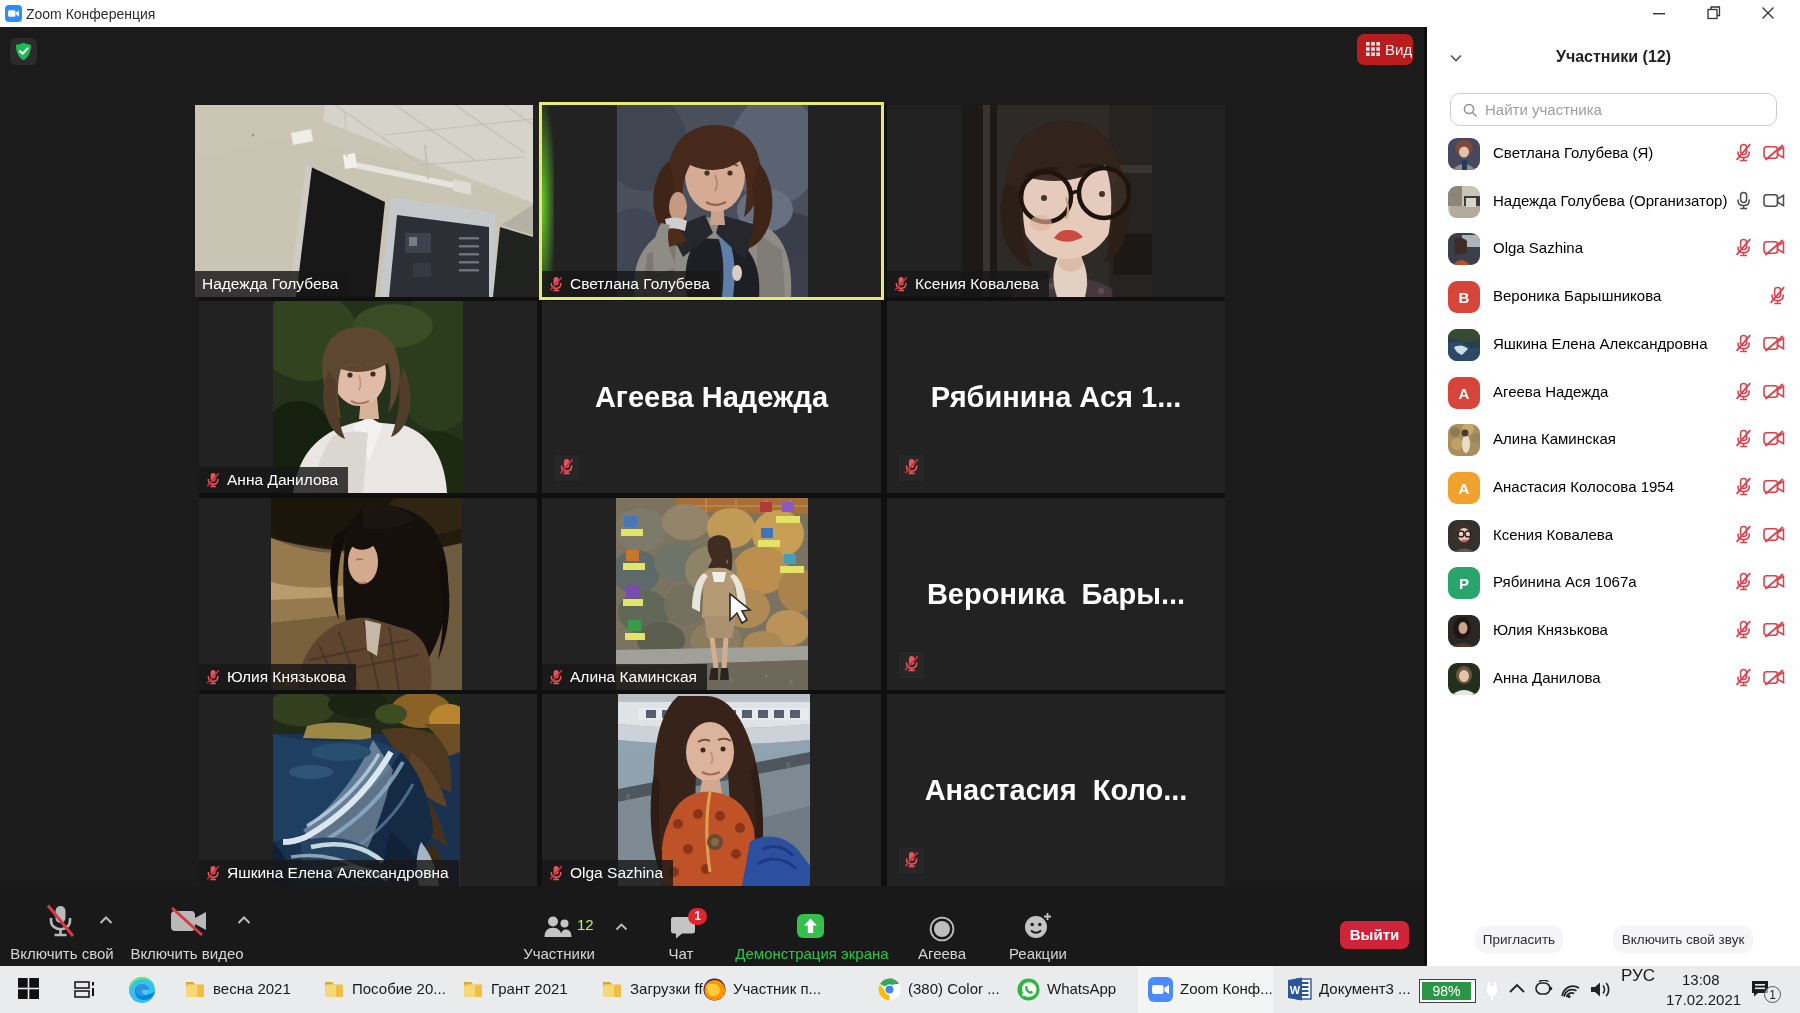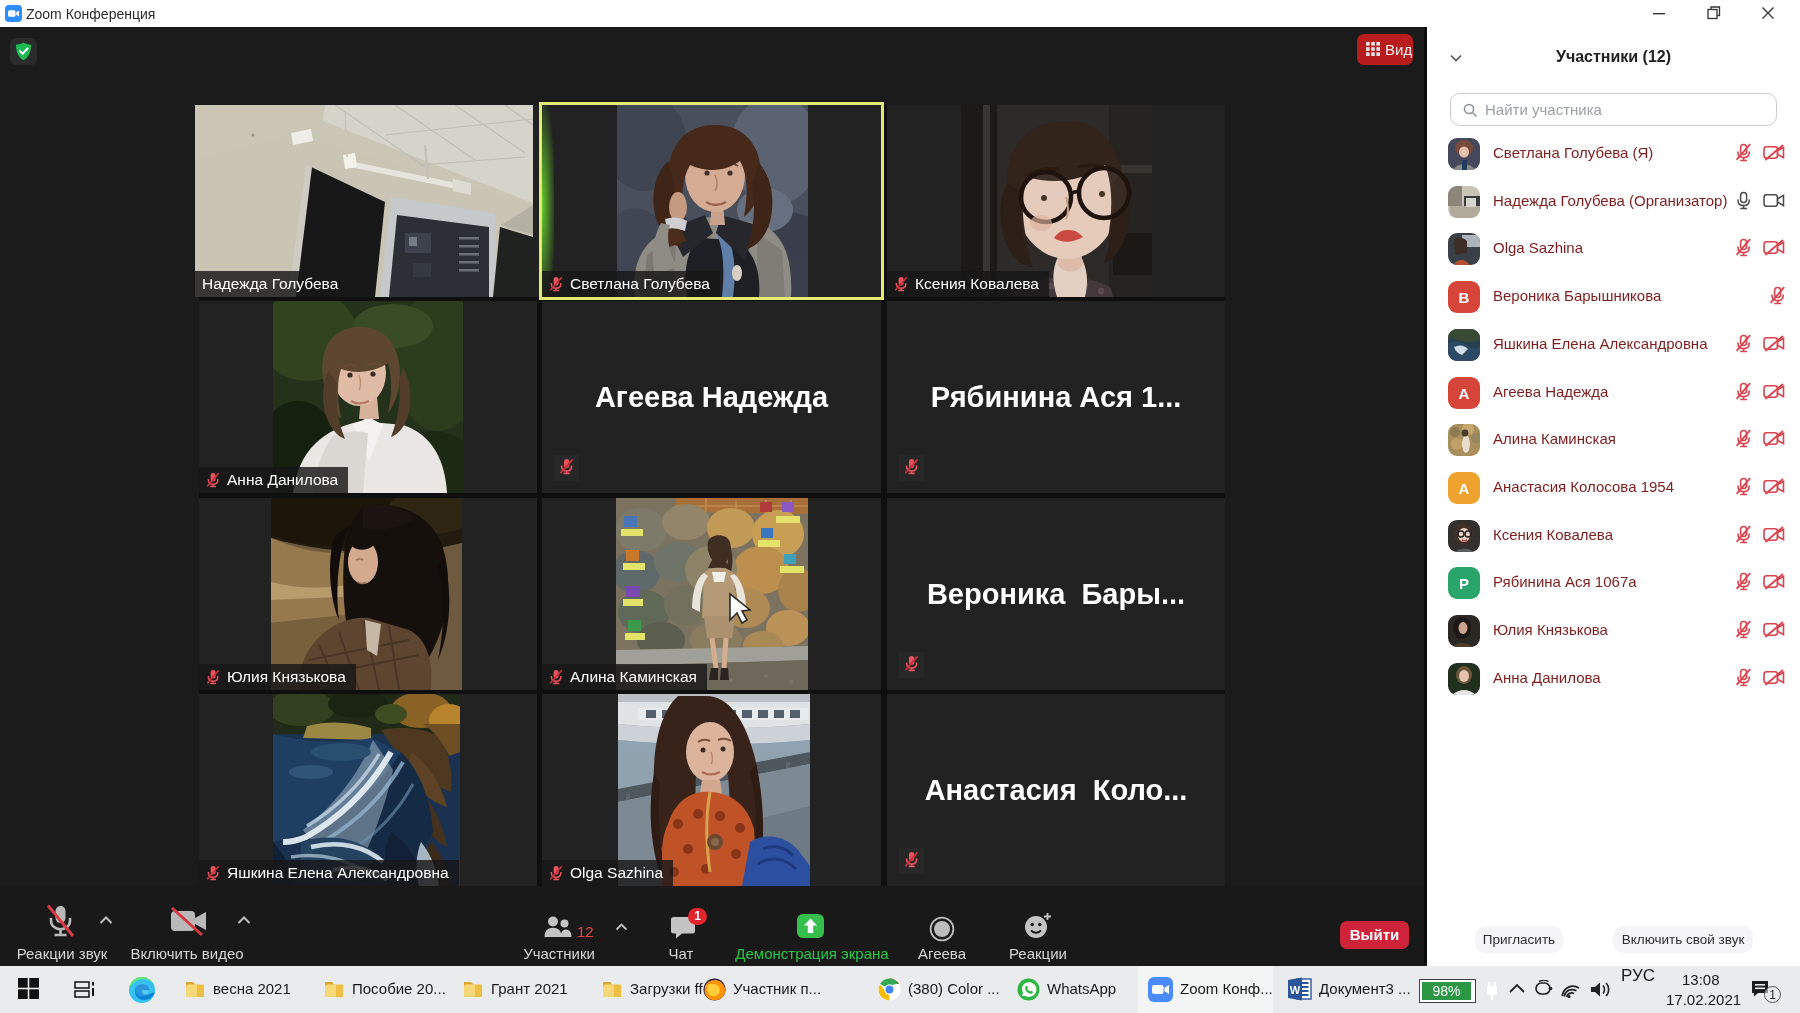--- a/index.html
+++ b/index.html
@@ -37,21 +37,21 @@
   
   #panel { position:absolute; left:1427px; top:27px; width:373px; height:939px; background:#ffffff; }
   #vline { position:absolute; left:1424px; top:27px; width:3px; height:938px; background:#0d0d0d; }
   #panel h1 { position:absolute; left:0; width:373px; text-align:center; top:21px; font-size:16px; color:#222; font-weight:bold; }
   #searchbox { position:absolute; left:23px; top:66px; width:327px; height:33px; border:1px solid #c9ccd4; border-radius:10px; background:#fff; }
   #searchbox span { position:absolute; left:34px; top:7px; font-size:15px; color:#9aa0a6; }
   .prow { position:absolute; left:0; width:373px; height:48px; }
   .avatar { position:absolute; left:21px; top:0; width:32px; height:32px; border-radius:9px; overflow:hidden; }
   .avletter { display:flex; align-items:center; justify-content:center; width:32px; height:32px;
               color:#fff; font-size:15px; font-weight:bold; }
-  .pname { position:absolute; left:66px; top:6px; font-size:15px; color:#7f1d1d; white-space:nowrap; }
+  .pname { position:absolute; left:66px; top:6px; font-size:15px; color:#000000; white-space:nowrap; }
   .picons { position:absolute; right:14px; top:5px; display:flex; gap:11px; align-items:center; }
   #panelfoot .btn { position:absolute; top:0; height:27px; background:#f5f5f7; border-radius:10px;
                     font-size:15px; color:#2e2e2e; text-align:center; }
 
   
   #taskbar { position:absolute; left:0; top:966px; width:1800px; height:47px; background:#e9ebec; }
   .titem { position:absolute; top:0; height:64px; }
   .titem .blue { position:absolute; left:0; bottom:0; width:100%; height:5px; background:#1477d4; }
   .titem .lbl { position:absolute; left:38px; top:14px; font-size:15px; color:#191919; white-space:nowrap; }
   .tray { position:absolute; color:#1b1b1b; }
@@ -469,39 +469,39 @@
 
   <svg class="abs" style="left:44px;top:18px" width="33" height="37" viewBox="0 0 33 37">
     <rect x="11.5" y="2" width="10" height="17" rx="5" fill="#b9b9b9"></rect>
     <path d="M7 14 V16.5 C7 21.8 11 25.2 16.5 25.2 C22 25.2 26 21.8 26 16.5 V14" fill="none" stroke="#b9b9b9" stroke-width="2.6"></path>
     <path d="M16.5 25.2 V30.5 M10.5 31 H22.5" stroke="#b9b9b9" stroke-width="2.6"></path>
     <path d="M4 1.5 L29 32" stroke="#d83a45" stroke-width="3"></path>
   </svg>
   <svg class="abs" style="left:99px;top:30px" width="14" height="9" viewBox="0 0 14 9">
       <path d="M1.5 7 L7 1.5 L12.5 7" fill="none" stroke="#bdbdbd" stroke-width="2"></path>
     </svg>
-  <div class="tb-label" style="left:62px">Реакции звук</div>
+  <div class="tb-label" style="left:62px">Включить свой</div>
 
   <svg class="abs" style="left:168px;top:21px" width="42" height="31" viewBox="0 0 42 31">
     <rect x="3" y="4" width="24" height="20" rx="4" fill="#b9b9b9"></rect>
     <path d="M27 11 L38 5 V23 L27 17 Z" fill="#b9b9b9"></path>
     <path d="M4 1 L34 28" stroke="#d83a45" stroke-width="3"></path>
   </svg>
   <svg class="abs" style="left:237px;top:30px" width="14" height="9" viewBox="0 0 14 9">
       <path d="M1.5 7 L7 1.5 L12.5 7" fill="none" stroke="#bdbdbd" stroke-width="2"></path>
     </svg>
   <div class="tb-label" style="left:187px">Включить видео</div>
 
   <svg class="abs" style="left:543px;top:29px" width="30" height="24" viewBox="0 0 30 24">
     <circle cx="10" cy="6.5" r="5" fill="#c4c4c4"></circle>
     <path d="M1.5 22 C1.5 15.5 5 12.8 10 12.8 C15 12.8 18.5 15.5 18.5 22 Z" fill="#c4c4c4"></path>
     <circle cx="21.5" cy="8.5" r="4" fill="#c4c4c4"></circle>
     <path d="M17.5 22 C18 16.8 20 14.5 23 14.6 C26.5 14.7 28.5 17.5 28.5 22 Z" fill="#c4c4c4"></path>
   </svg>
-  <div class="abs" style="left:577px;top:30px;color:#ef4444;font-size:15px;margin-top:7px;">12</div>
+  <div class="abs" style="left:577px;top:30px;color:#bef264;font-size:15px;">12</div>
   <svg class="abs" style="left:615px;top:37px" width="13" height="8" viewBox="0 0 13 8">
       <path d="M1.5 6.5 L6.5 1.5 L11.5 6.5" fill="none" stroke="#bdbdbd" stroke-width="1.8"></path>
     </svg>
   <div class="tb-label" style="left:559px">Участники</div>
 
   <svg class="abs" style="left:669px;top:29px" width="28" height="26" viewBox="0 0 28 26">
     <path d="M2 4.5 C2 3 3 2 4.5 2 H23.5 C25 2 26 3 26 4.5 V16 C26 17.5 25 18.5 23.5 18.5 H13 L7 23.5 V18.5 H4.5 C3 18.5 2 17.5 2 16 Z" fill="#c4c4c4"></path>
   </svg>
   <div class="abs" style="left:688px;top:22px;width:19px;height:17px;border-radius:8.5px;background:#e0252e;color:#fff;font-size:12px;font-weight:bold;text-align:center;line-height:17px;">1</div>
   <div class="tb-label" style="left:681px">Чат</div>

